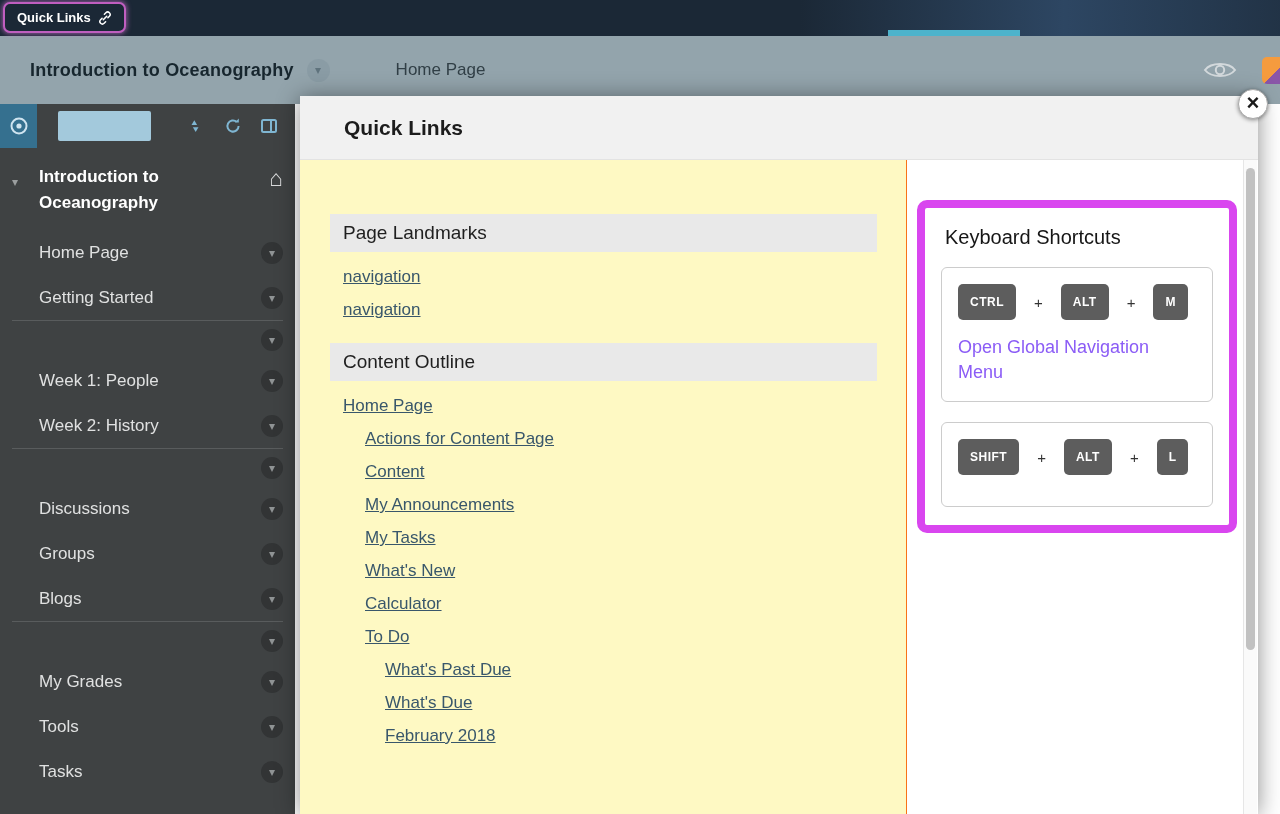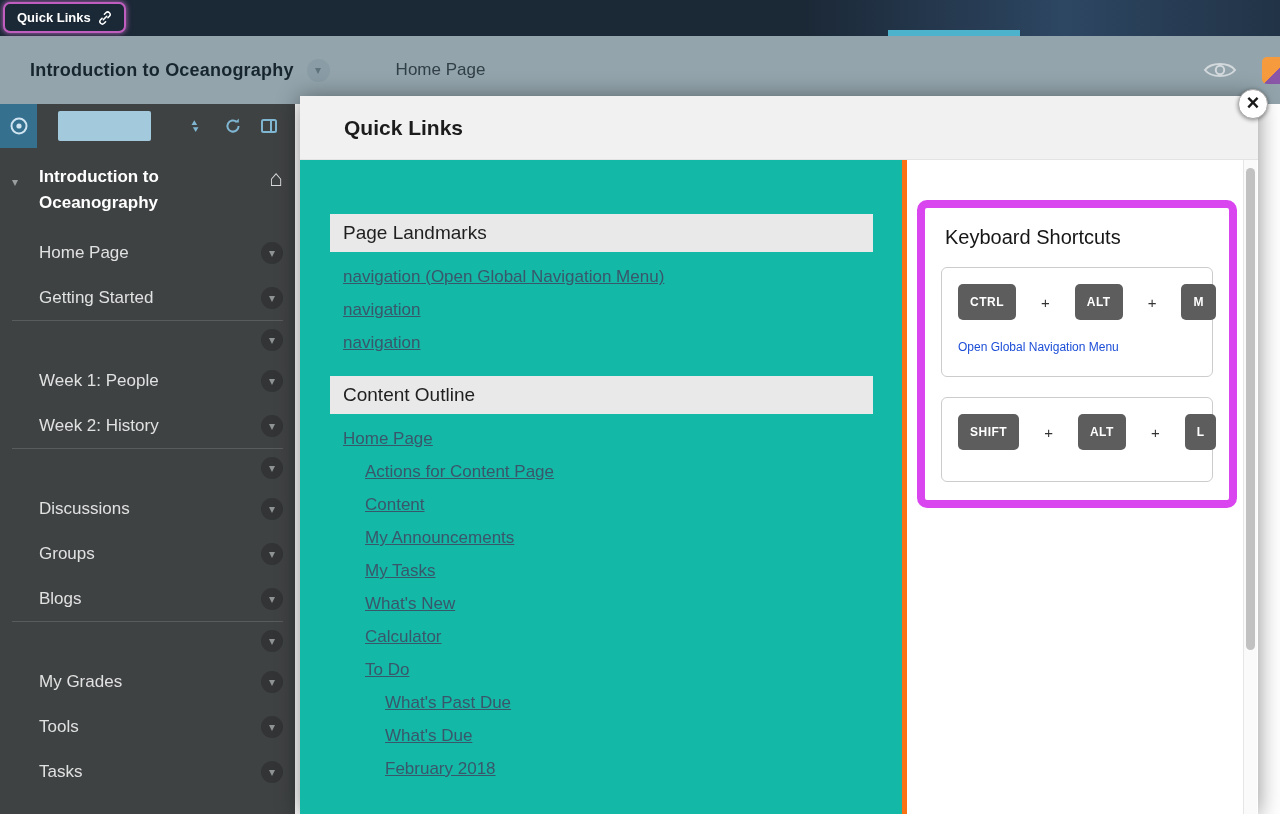--- a/index.html
+++ b/index.html
@@ -98,22 +98,22 @@
   .modal-title { font-size:21px; font-weight:bold; color:#1c1c1c; }
   .modal-close {
     position:absolute; top:-7px; right:-10px; width:30px; height:30px; border-radius:50%;
     background:#fff; border:1px solid #aaa; box-shadow:0 1px 4px rgba(0,0,0,.45);
     display:flex; align-items:center; justify-content:center; cursor:pointer; z-index:12;
   }
   .modal-close::after { content:"×"; font-size:22px; font-weight:bold; color:#1a1a1a; margin-top:-3px; }
 
   .modal-body { position:absolute; top:64px; left:0; right:0; bottom:0; display:flex; }
   .modal-left {
-    width:607px; border-right:5px solid #f97316;
-    padding:54px 29px 0 30px; overflow:hidden; background:#14b8a6;
+    width:607px; border-right:1px solid #f97316;
+    padding:54px 29px 0 30px; overflow:hidden; background:#fef9c3;
   }
   .section-bar {
     background:#e9e9e9; height:38px; display:flex; align-items:center;
     padding-left:13px; font-size:19px; color:#1f1f1f;
   }
   .section-bar.second { margin-top:23px; }
   .link-list { margin-top:15px; }
   .mlink {
     display:block; margin-bottom:13px; color:#39576b;
     text-decoration:underline; font-size:17px; padding-left:13px; cursor:pointer;
@@ -125,27 +125,27 @@
   .shortcut-panel {
     width:320px; border:8px solid #d946ef; border-radius:10px;
     padding:16px 16px 18px 16px; background:#fff;
   }
   .shortcut-heading { font-size:20px; color:#161616; margin:2px 0 18px 4px; }
   .shortcut-card {
     border:1px solid #cccccc; border-radius:6px; padding:16px; background:#fff;
     margin-bottom:20px;
   }
   .shortcut-card:last-child { margin-bottom:0; }
-  .keys-row { display:flex; align-items:center; gap:25px; margin-bottom:15px; }
+  .keys-row { display:flex; align-items:center; gap:18px; margin-bottom:15px; }
   .key {
     background:#5d5d5d; color:#fff; font-size:12px; font-weight:bold;
     padding:12px 12px; border-radius:5px; letter-spacing:.5px; line-height:1;
   }
   .plus { font-size:15px; color:#333; }
-  .shortcut-desc { font-size:12px; color:#1d4ed8; line-height:25px; }
+  .shortcut-desc { font-size:18px; color:#8b5cf6; line-height:25px; }
 
   .modal-scrollbar {
     position:absolute; top:0; right:1px; bottom:0; width:14px;
     background:#fafafa; border-left:1px solid #e6e6e6;
   }
   .modal-scroll-thumb {
     position:absolute; top:8px; left:2px; width:9px; height:482px;
     background:#c1c1c1; border-radius:5px; cursor:grab;
   }
 </style>
@@ -270,21 +270,20 @@
 <div class="modal">
   <span class="modal-close"></span>
   <div class="modal-header">
     <span class="modal-title">Quick Links</span>
   </div>
   <div class="modal-body">
 
     <div class="modal-left">
       <div class="section-bar">Page Landmarks</div>
       <div class="link-list">
-        <a class="mlink">navigation (Open Global Navigation Menu)</a>
         <a class="mlink">navigation</a>
         <a class="mlink">navigation</a>
       </div>
 
       <div class="section-bar second">Content Outline</div>
       <div class="link-list">
         <a class="mlink">Home Page</a>
         <a class="mlink ind1">Actions for Content Page</a>
         <a class="mlink ind1">Content</a>
         <a class="mlink ind1">My Announcements</a>

